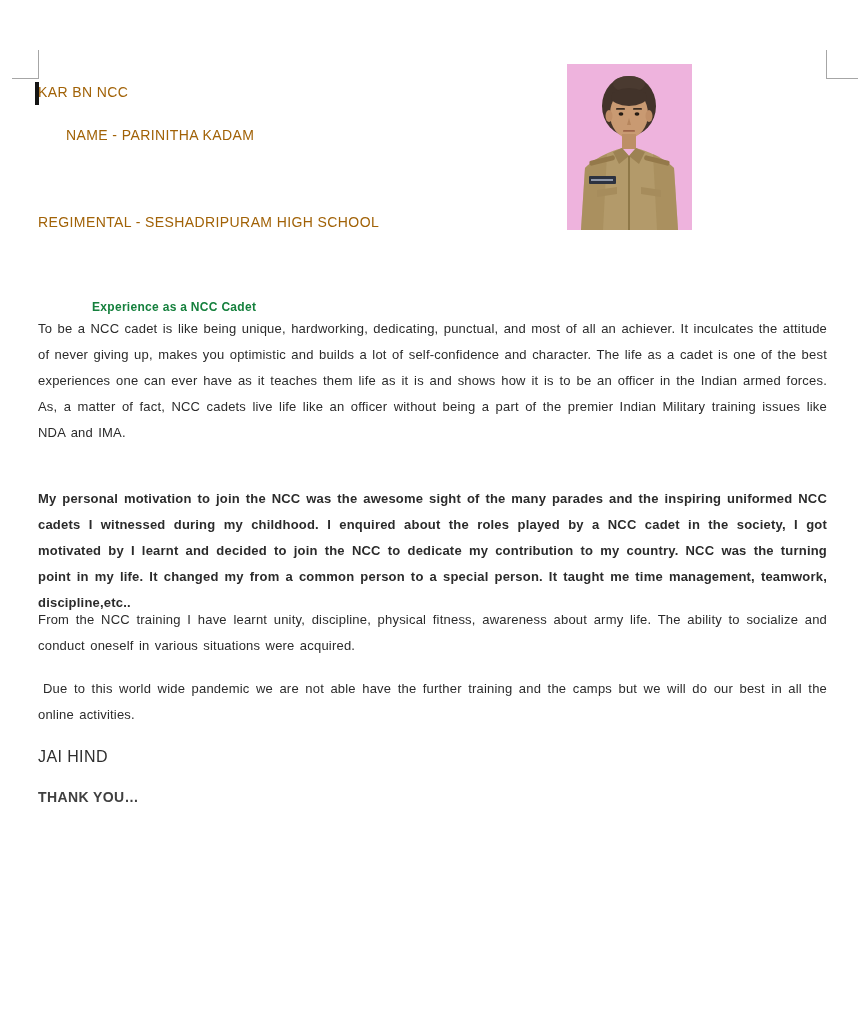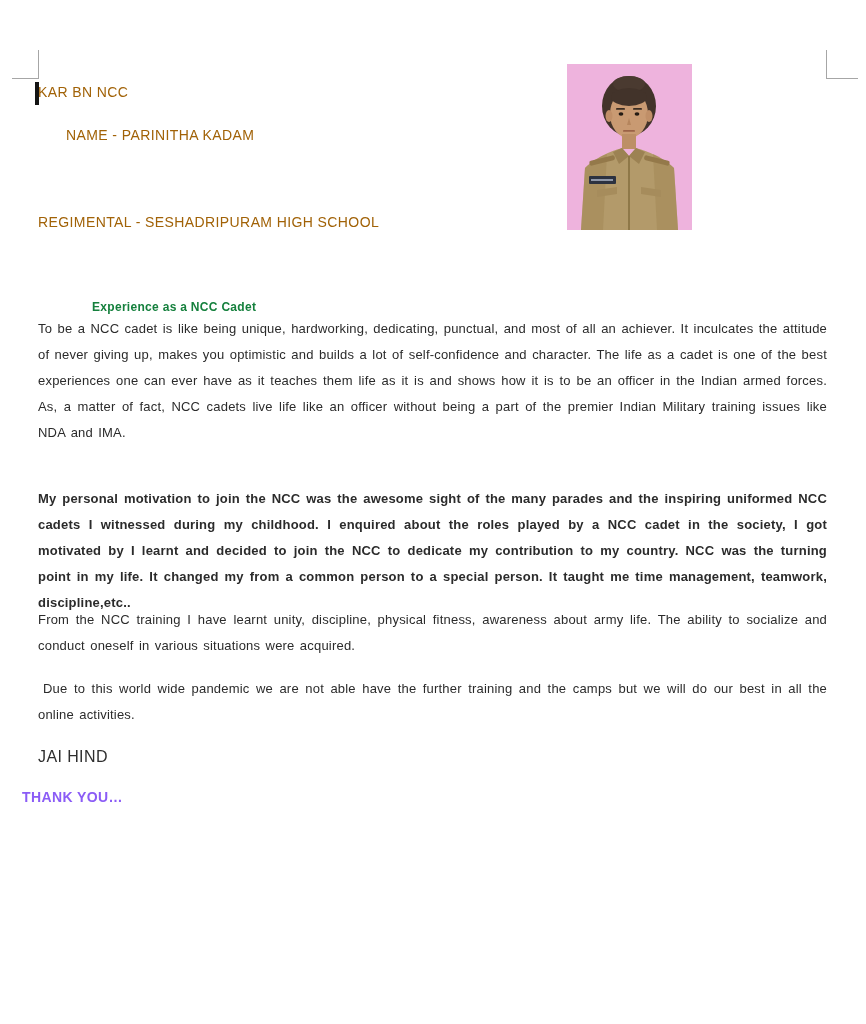--- a/index.html
+++ b/index.html
@@ -52,23 +52,23 @@
   .p-0 { top: 316px; }
   .p-1 { top: 486px; font-weight: bold; }
   .p-2 { top: 607px; }
   .p-3 { top: 676px; text-indent: 5px; }
 
   .signoff {
     position: absolute; left: 38px; top: 748px;
     font-size: 16px; color: #2e2e2e; letter-spacing: 0.4px;
   }
   .thanks {
-    position: absolute; left: 22px; top: 789px;
+    position: absolute; left: 38px; top: 789px;
     font-size: 14px; font-weight: 600;
-    color: #8b5cf6; letter-spacing: 0.4px;
+    color: #404040; letter-spacing: 0.4px;
   }
 
   .photo {
     position: absolute; left: 567px; top: 64px;
     width: 125px; height: 166px;
   }
   .photo svg { display: block; width: 100%; height: 100%; }
 </style>
 </head>
 <body>

